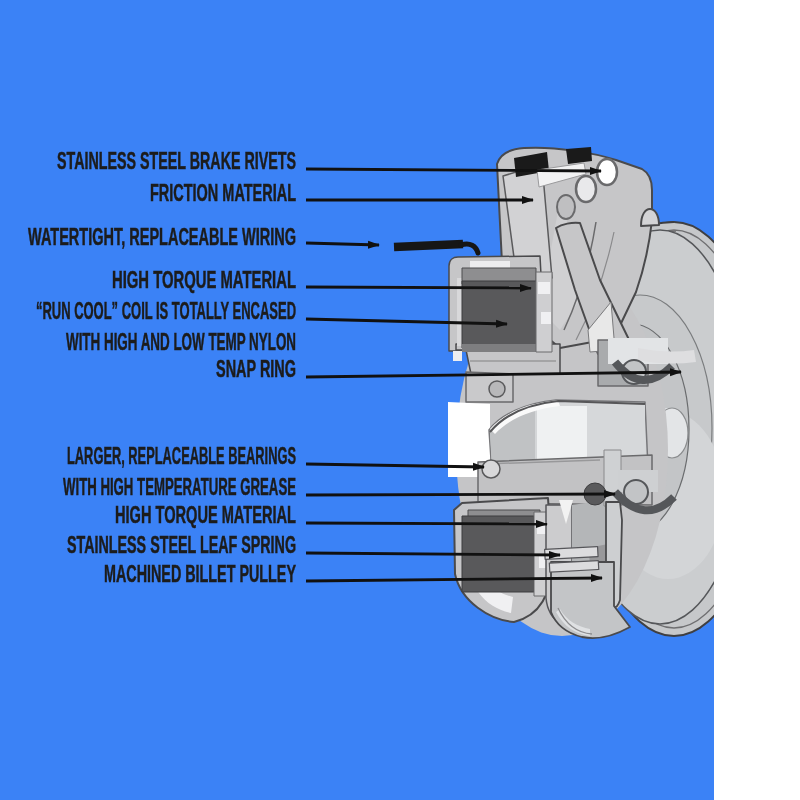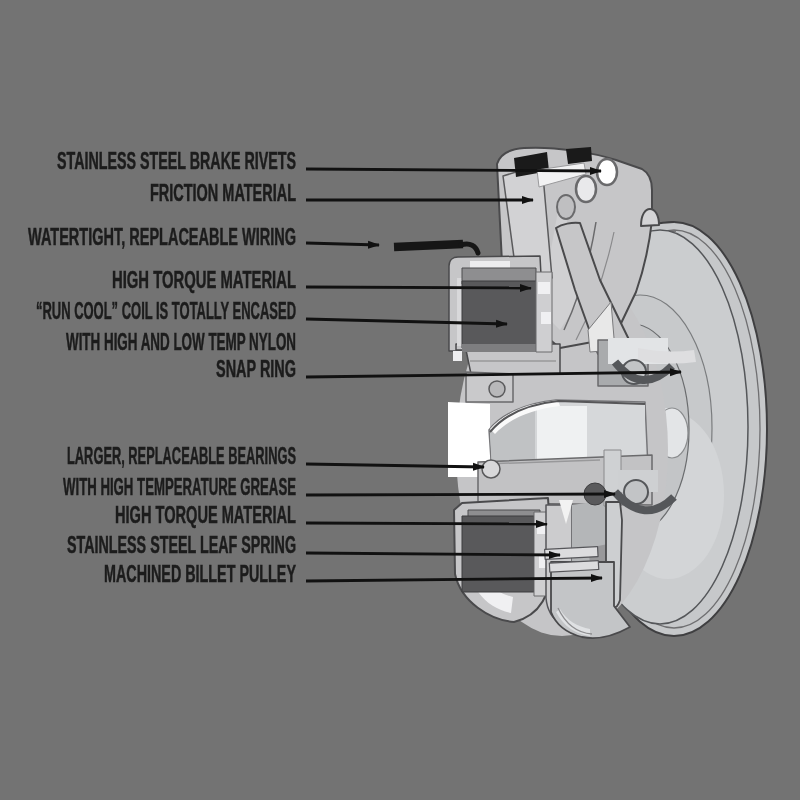--- a/index.html
+++ b/index.html
@@ -1,16 +1,16 @@
 <!DOCTYPE html>
 <html><head>
 <meta charset="utf-8">
 <style>
 html,body{margin:0;padding:0;background:#fff;}
-#stage{position:relative;width:800px;height:800px;background:#737373;overflow:hidden;text-align:center;}
+#stage{position:relative;width:714px;height:800px;background:#3b82f6;overflow:hidden;text-align:center;}
 svg{position:absolute;left:0;top:0;}
 text{font-family:"Liberation Sans",sans-serif;font-weight:bold;fill:#1c1c1c;stroke:#1c1c1c;stroke-width:0.5;}
 </style>
 </head>
 <body>
 <div id="stage">
 <svg width="800" height="800" viewBox="0 0 800 800">
 <defs>
 <marker id="ah" markerWidth="13" markerHeight="9" refX="11" refY="4.5" orient="auto" markerUnits="userSpaceOnUse">
 <path d="M0,0.5 L12,4.5 L0,8.5 Z" fill="#111"></path>

